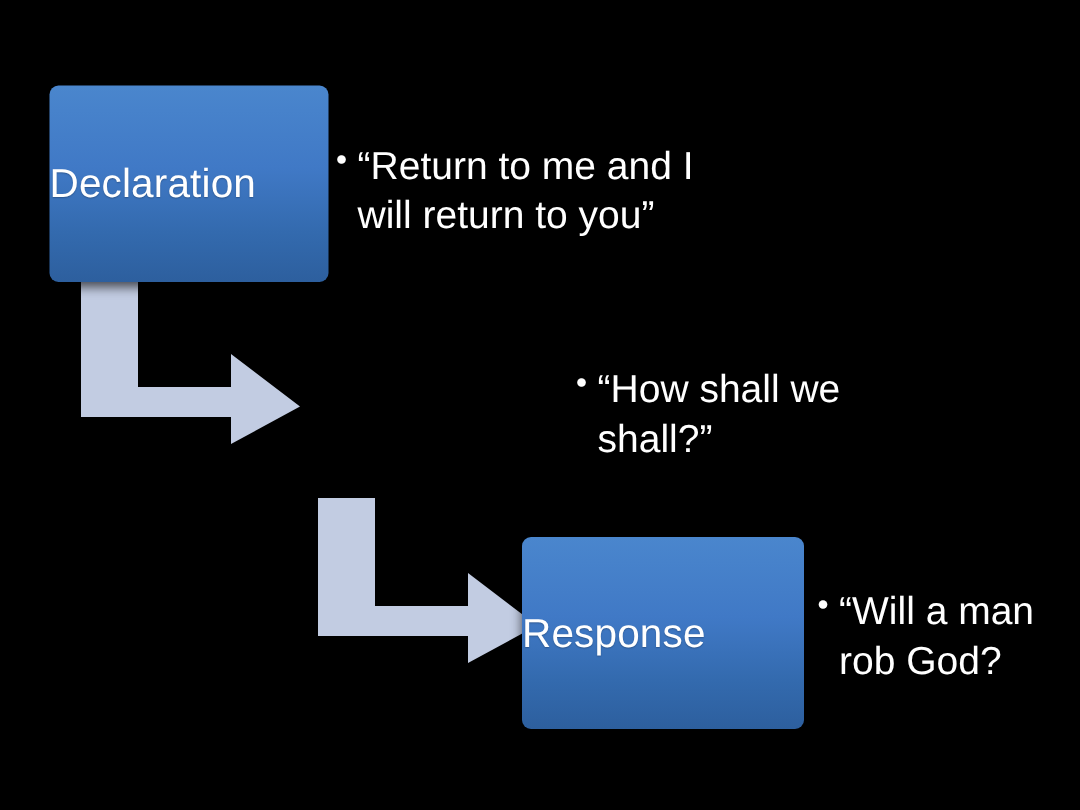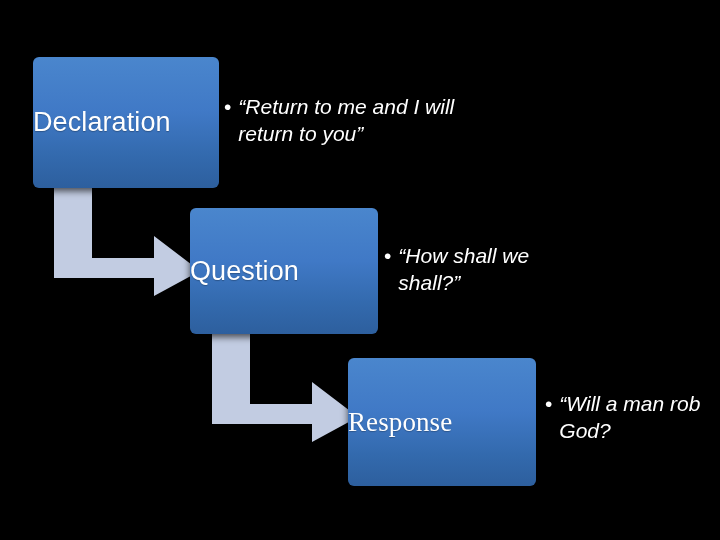--- a/index.html
+++ b/index.html
@@ -35,21 +35,21 @@
     font-size: 27px;
     line-height: 1.05;
     letter-spacing: 0.1px;
     text-align: center;
     white-space: nowrap;
     text-shadow: 0 1px 1px rgba(0,0,0,0.25);
   }
 
   #node-declaration { left: 33px;  top: 57px;  width: 186px; height: 131px; }
   #node-question    { left: 190px; top: 208px; width: 188px; height: 126px; }
-  #node-response    { left: 348px; top: 358px; width: 188px; height: 128px; font-family: Liberation Serif, serif; }
+  #node-response    { left: 348px; top: 358px; width: 188px; height: 128px; }
 
   
   .elbow {
     position: absolute;
     overflow: visible;
   }
   .elbow path {
     fill: #c2cce2;
   }
 
@@ -64,24 +64,23 @@
     color: #ffffff;
   }
   .bullet-dot {
     flex: 0 0 auto;
     font-size: 21px;
     line-height: 1.28;
     margin-right: 7px;
     color: #ffffff;
   }
   .bullet-text {
-    font-size: 21px;
+    font-size: 26px;
     line-height: 1.28;
     color: #ffffff;
-    font-style: italic;
   }
 
   #bullet-1 { left: 224px; top: 94px;  width: 240px; }
   #bullet-2 { left: 384px; top: 243px; width: 200px; }
   #bullet-3 { left: 545px; top: 391px; width: 172px; }
 </style>
 </head>
 <body>
 
 <div id="slide">
@@ -91,23 +90,20 @@
   </svg>
 
   <svg id="arrow-2" class="elbow" viewBox="0 0 150 112">
     <path d="M 2,0 L 40,0 L 40,72 L 102,72 L 102,50 L 148,85 L 102,110 L 102,92 L 2,92 Z"></path>
   </svg>
 
   <div id="node-declaration" class="node">
     <span class="node-label">Declaration</span>
   </div>
 
-  <div id="node-question" class="node">
-    <span class="node-label">Question</span>
-  </div>
 
   <div id="node-response" class="node">
     <span class="node-label">Response</span>
   </div>
 
   <div id="bullet-1" class="bullet">
     <span class="bullet-dot">•</span>
     <span class="bullet-text">“Return to me and I will return to you”</span>
   </div>
 

